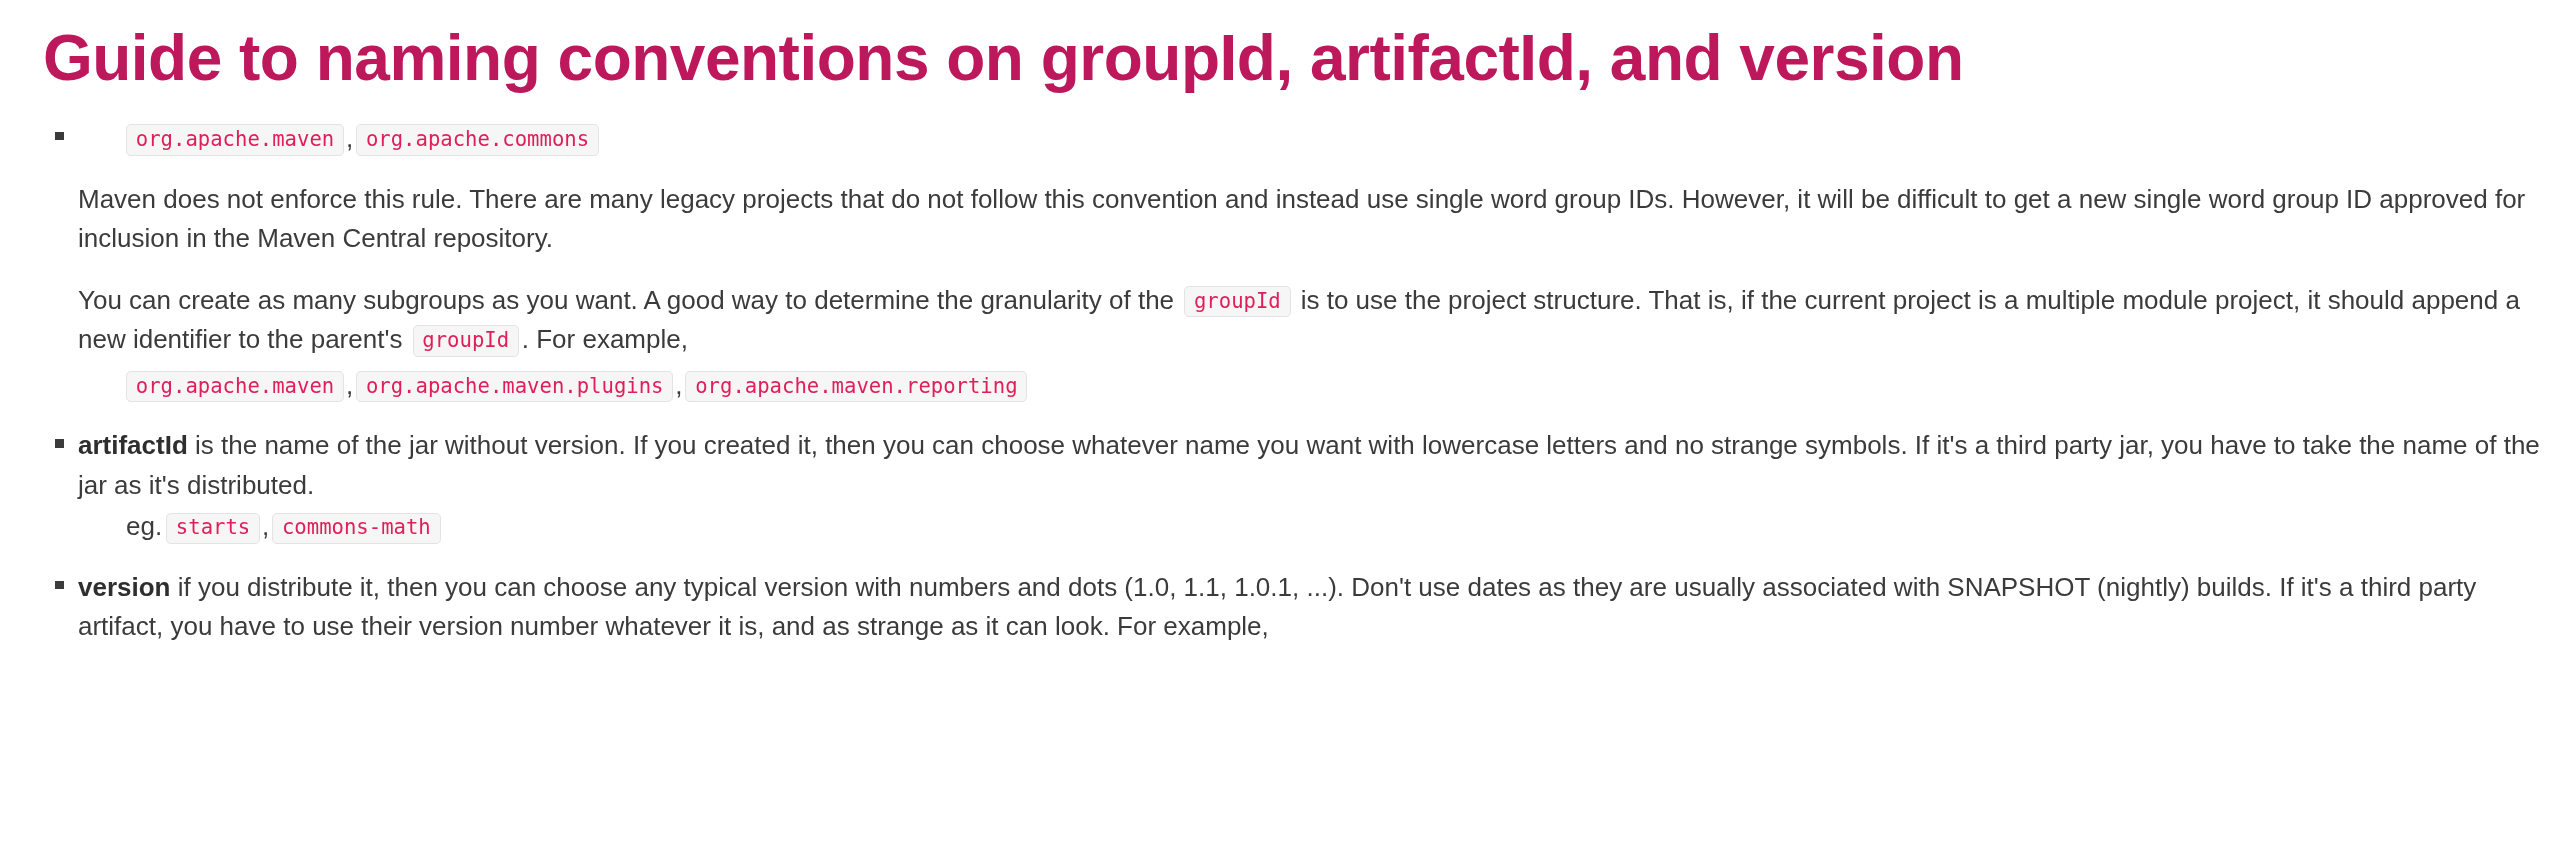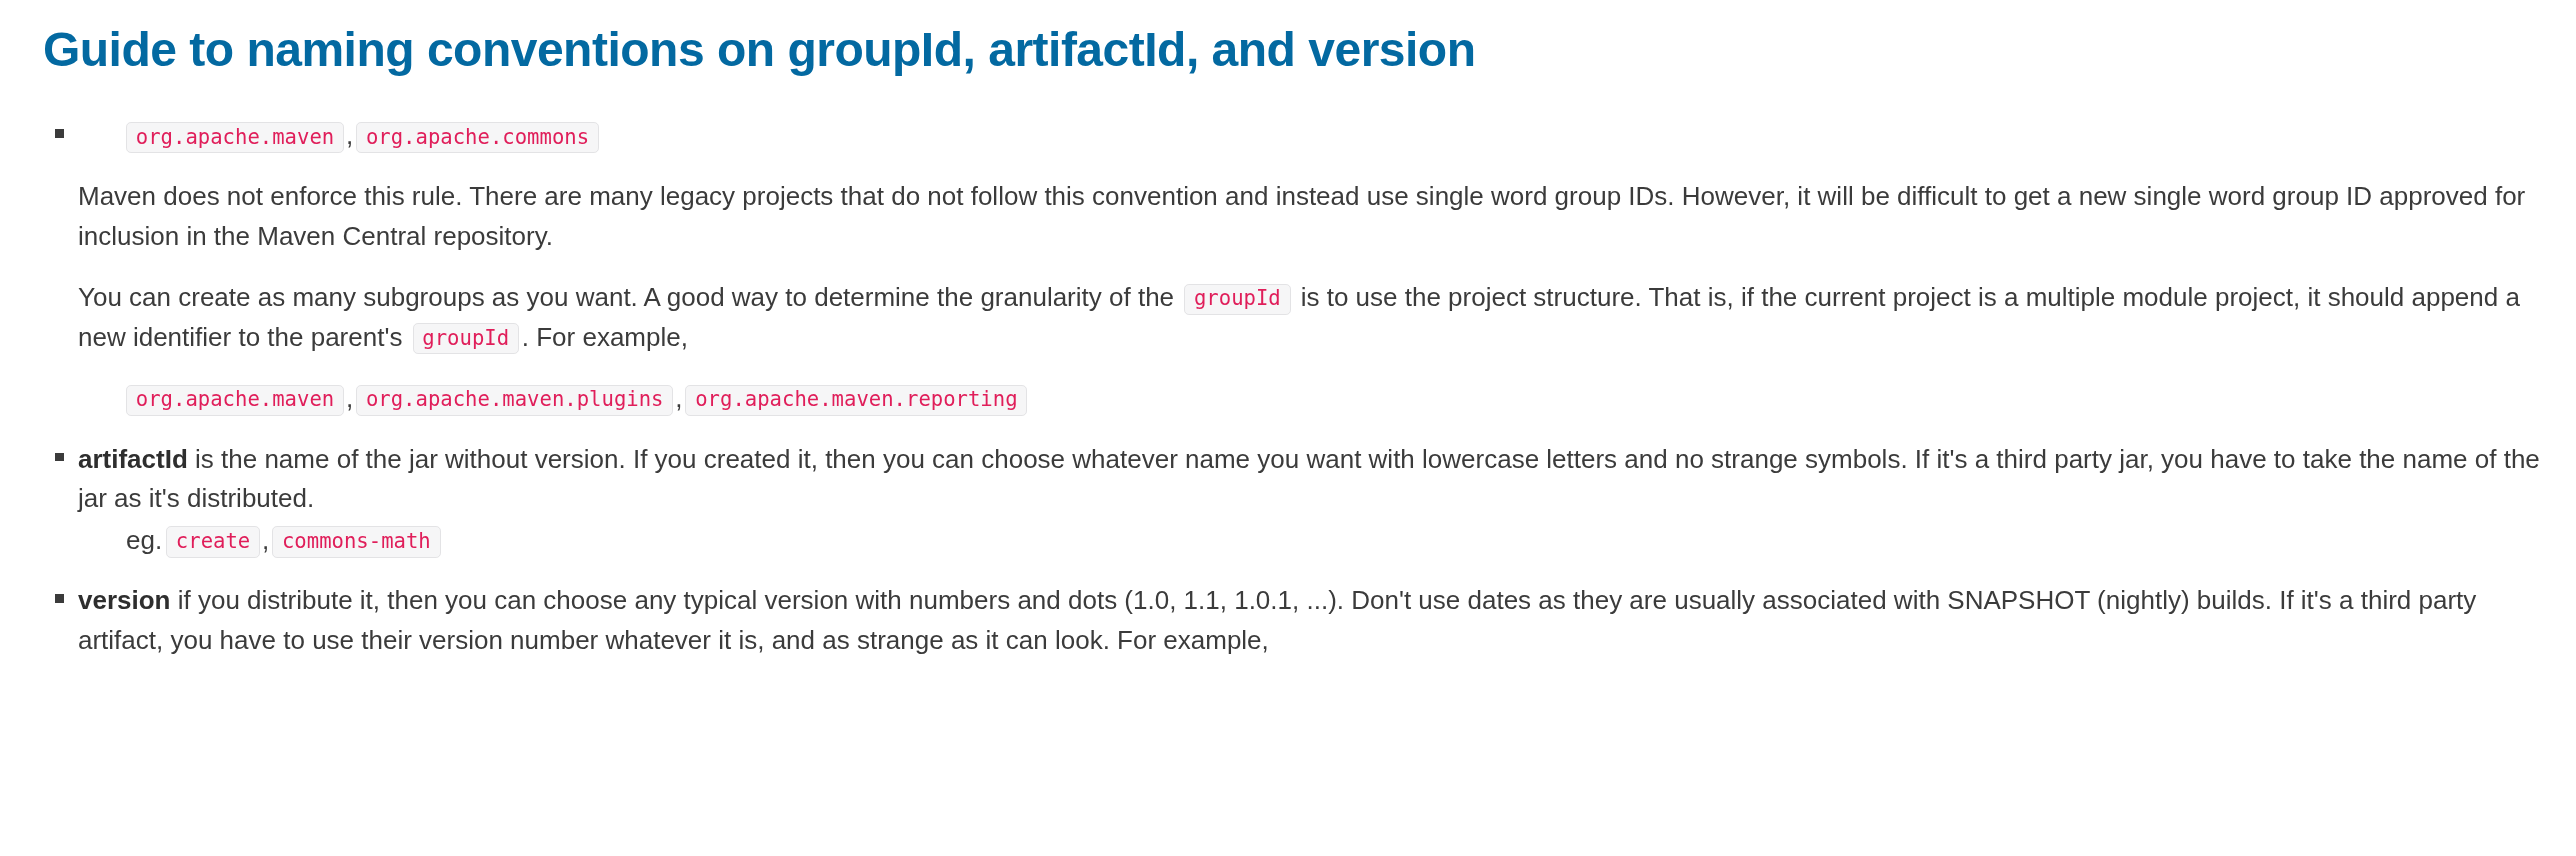--- a/index.html
+++ b/index.html
@@ -14,24 +14,24 @@
     color: #333333;
     -webkit-font-smoothing: antialiased;
     overflow: hidden;
   }
   .page {
     padding: 0 35px;
     box-sizing: border-box;
   }
   h1.page-title {
     font-family: "Liberation Sans", sans-serif;
-    font-size: 48px;
+    font-size: 64px;
     line-height: 1.15;
     font-weight: bold;
-    color: #0369a1;
+    color: #be185d;
     margin: 0;
     padding: 21.6px 0 17.7px 7.9px;
     letter-spacing: -0.5px;
   }
   ul.guide-list {
     list-style: none;
     margin: 0;
     padding: 0 0 0 43px;
   }
   ul.guide-list > li {
@@ -75,21 +75,21 @@
     background: #f6f6f7;
     border: 1px solid #e3e3e5;
     border-radius: 4.9px;
     padding: 3.9px 8.8px 4.9px 8.8px;
     white-space: nowrap;
     line-height: 1;
     display: inline-block;
     vertical-align: middle;
   }
   .chip-row {
-    margin: 22px 0 0 0;
+    margin: 6px 0 0 0;
     font-size: 26px;
     line-height: 1.5;
     color: #3b3b3b;
     padding-left: 48px;
   }
   .chip-row .sep {
     padding: 0 2.9px 0 2px;
   }
   .chip-row .lead {
     padding-right: 3.9px;
@@ -114,21 +114,21 @@
       <p class="para" style="margin-top:22px;">Maven does not enforce this rule. There are many legacy projects that do not follow this convention and instead use single word group IDs. However, it will be difficult to get a new single word group ID approved for inclusion in the Maven Central repository.</p>
 
       <p class="para tight"><span>You can create as many subgroups as you want. A good way to determine the granularity of the </span><span class="inline-chip-wrap"><code class="chip">groupId</code></span><span> is to use the project structure. That is, if the current project is a multiple module project, it should append a new identifier to the parent's </span><span class="inline-chip-wrap"><code class="chip">groupId</code></span><span>. For example,</span></p>
 
       <div class="chip-row"><code class="chip">org.apache.maven</code><span class="sep">,</span><code class="chip">org.apache.maven.plugins</code><span class="sep">,</span><code class="chip">org.apache.maven.reporting</code></div>
     </li>
 
     <li>
       <p class="para last"><span class="term">artifactId</span><span> is the name of the jar without version. If you created it, then you can choose whatever name you want with lowercase letters and no strange symbols. If it's a third party jar, you have to take the name of the jar as it's distributed.</span></p>
 
-      <div class="chip-row" style="margin-top:2px;"><span class="lead">eg.</span><code class="chip">create</code><span class="sep">,</span><code class="chip">commons-math</code></div>
+      <div class="chip-row" style="margin-top:2px;"><span class="lead">eg.</span><code class="chip">starts</code><span class="sep">,</span><code class="chip">commons-math</code></div>
     </li>
 
     <li>
       <p class="para last"><span class="term">version</span><span> if you distribute it, then you can choose any typical version with numbers and dots (1.0, 1.1, 1.0.1, ...). Don't use dates as they are usually associated with SNAPSHOT (nightly) builds. If it's a third party artifact, you have to use their version number whatever it is, and as strange as it can look. For example,</span></p>
 
     </li>
 
   </ul>
 </div>
 

